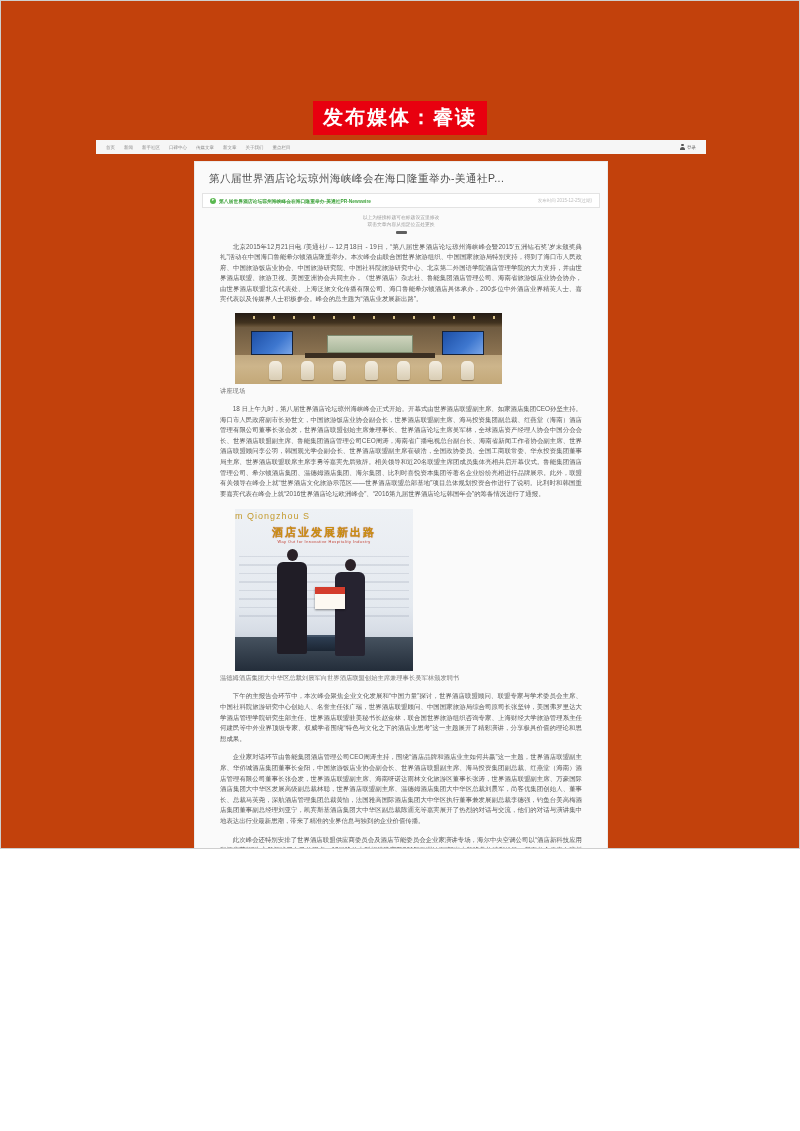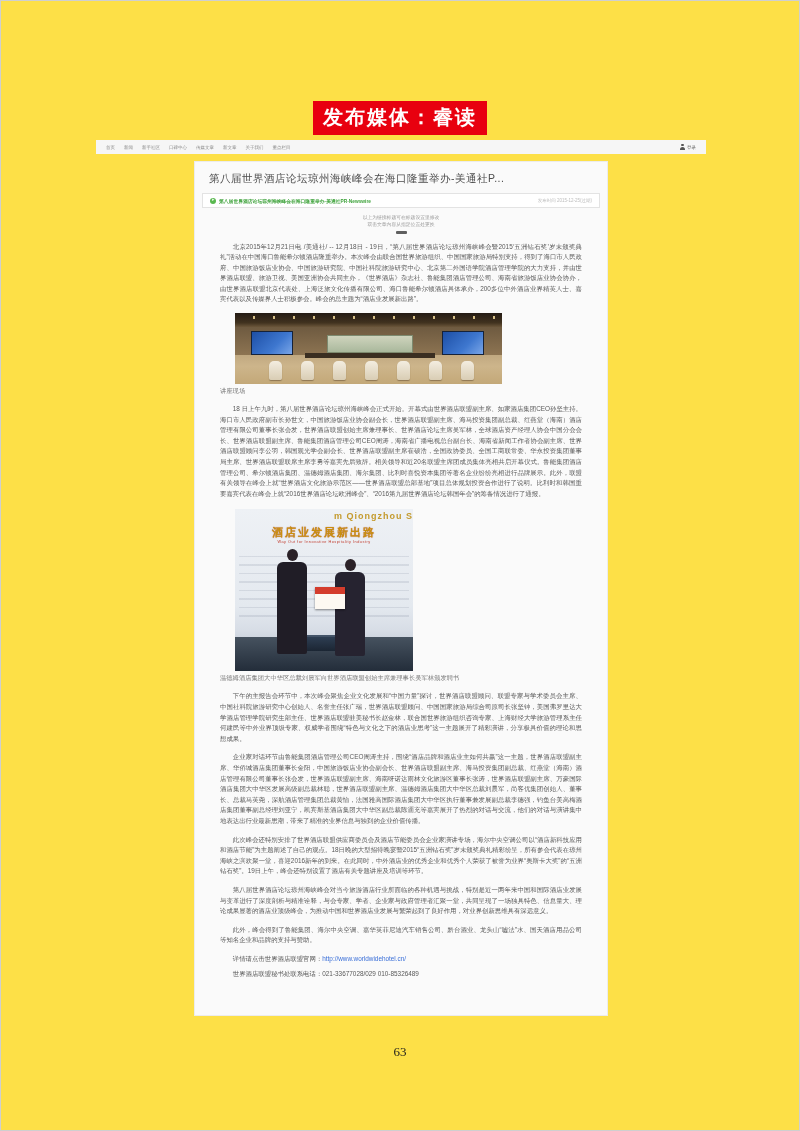--- a/index.html
+++ b/index.html
@@ -1,18 +1,18 @@
 <!DOCTYPE html>
 <html><head>
 <meta charset="utf-8">
 <style>
   * { margin:0; padding:0; box-sizing:border-box; }
   html,body { background:#fff; }
   body { font-family:"Liberation Sans", sans-serif; }
-  .sheet { position:relative; width:800px; height:1131px; background:#fde047;
+  .sheet { position:relative; width:800px; height:849px; background:#c2410c;
            border:1px solid #cfcfcf; overflow:hidden; }
 
   
   .banner { position:absolute; top:100px; left:50%; transform:translateX(-50%);
             background:#e8000f; color:#fff; font-weight:bold; font-size:20px;
             letter-spacing:2px; padding:3px 10px 4px; white-space:nowrap; }
 
   
   .nav { position:absolute; top:139px; left:95px; width:610px; height:14px;
          background:#f6f6f6; display:flex; align-items:center; padding:0 10px; }
@@ -63,21 +63,21 @@
               background:linear-gradient(180deg,#cfd4bd,#a9b89c); border:1px solid #7d8a6f; }
   .p1-table { position:absolute; top:40px; left:70px; width:130px; height:5px; background:#3a2e21; }
   .p1-chair { position:absolute; bottom:4px; width:13px; height:19px; border-radius:5px 5px 2px 2px;
               background:linear-gradient(180deg,#f3ede0,#d9cdb4); box-shadow:0 1px 1px rgba(60,40,20,.4); }
 
   
   .photo2 { position:relative; width:178px; height:162px; margin:10px 0 0 15px; overflow:hidden;
             background:linear-gradient(180deg,#eef1f5 0%,#e4e9ef 60%,#d7dde6 75%,#aab4c2 100%); }
   .p2-lines { position:absolute; top:40px; left:4px; right:4px; height:70px;
               background:repeating-linear-gradient(180deg,transparent 0 7px,rgba(120,130,150,.18) 7px 8.5px); }
-  .p2-gold-top { position:absolute; top:2px; width:100%; text-align:right; font-weight:bold;
+  .p2-gold-top { position:absolute; top:2px; width:100%; text-align:left; font-weight:normal;
                  font-size:9px; color:#c49a2d; letter-spacing:1px; white-space:nowrap; }
   .p2-heading { position:absolute; top:16px; width:100%; text-align:center; font-weight:bold;
                 font-size:11px; color:#c8900f; letter-spacing:2px;
                 text-shadow:0 0 1px rgba(170,40,30,.7); white-space:nowrap; }
   .p2-sub { position:absolute; top:31px; width:100%; text-align:center; font-size:3.8px;
             color:#c0392b; letter-spacing:.5px; white-space:nowrap; }
   .p2-floor { position:absolute; bottom:0; left:0; right:0; height:34px;
               background:linear-gradient(180deg,#46525f,#232d3a); }
   .p2-car { position:absolute; bottom:20px; left:58px; width:70px; height:16px; border-radius:8px 8px 2px 2px;
             background:linear-gradient(180deg,#2c3e55,#16202e); opacity:.85; }

